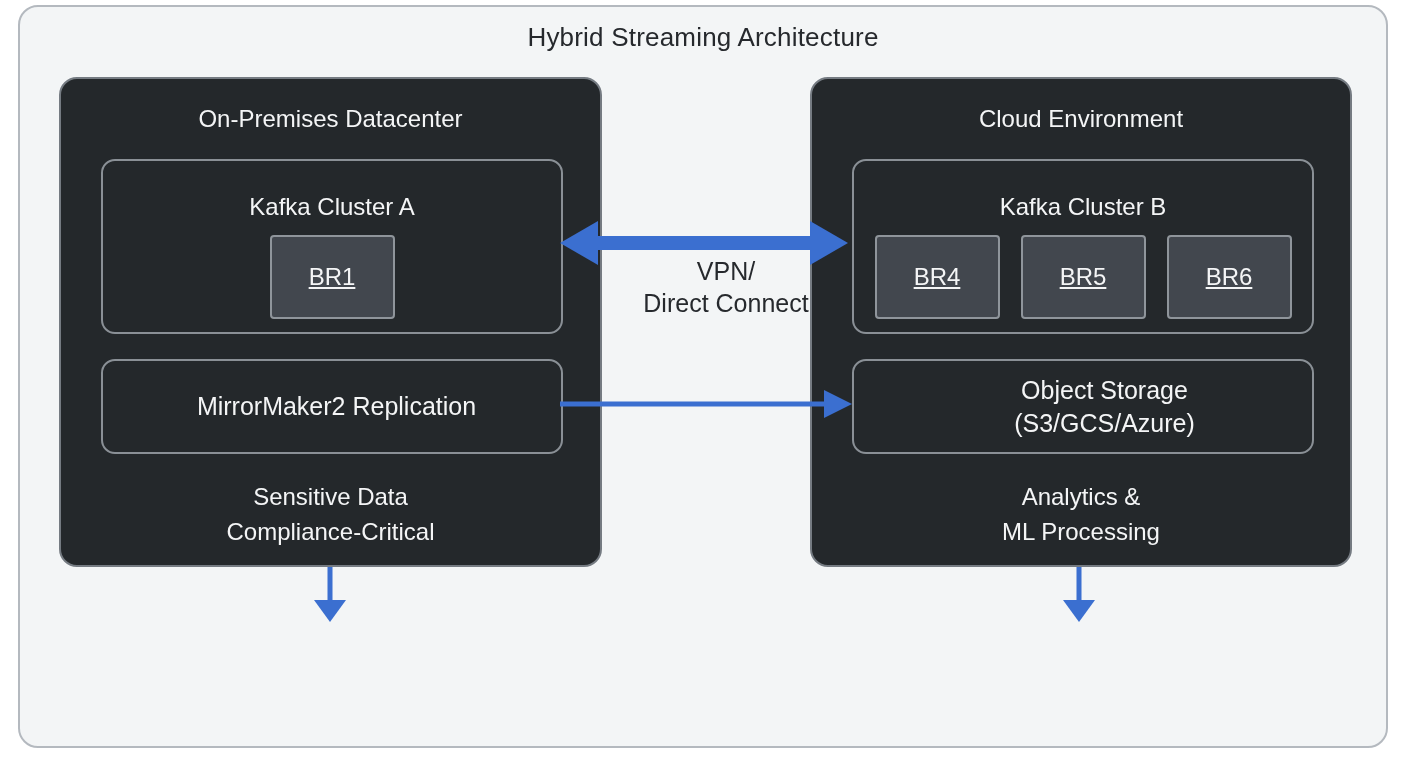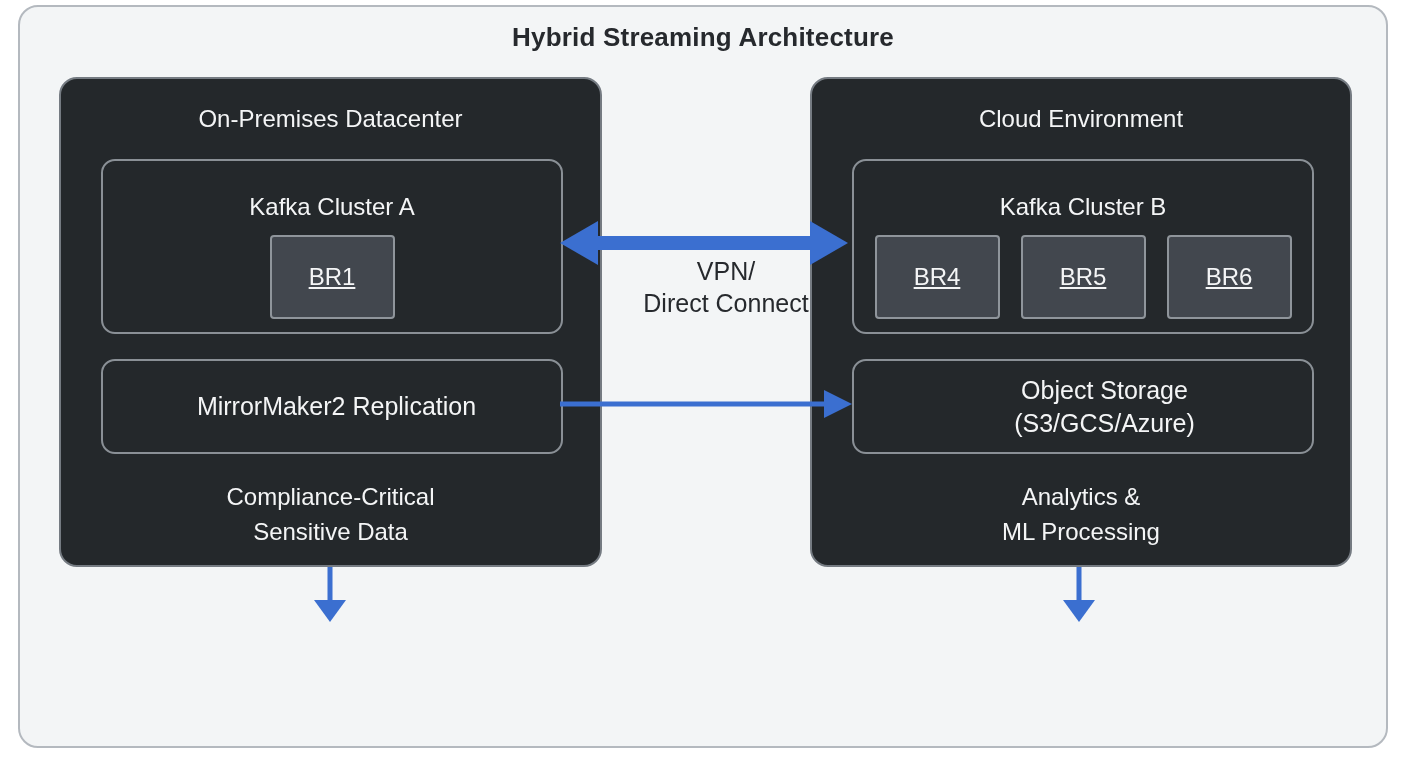--- a/index.html
+++ b/index.html
@@ -23,21 +23,21 @@
   .frame{
     position:absolute;left:18px;top:5px;width:1370px;height:743px;
     background:var(--frame-bg);
     border:2px solid var(--frame-border);
     border-radius:20px;
   }
 
   .title{
     position:absolute;left:0;right:0;top:15px;
     text-align:center;
-    font-size:26px;font-weight:bold;color:var(--text-dark);
+    font-size:26px;font-weight:normal;color:var(--text-dark);
     letter-spacing:.2px;
   }
 
   .panel{
     position:absolute;top:70px;height:490px;
     background:var(--panel-bg);
     border:2px solid var(--panel-border);
     border-radius:18px;
     color:var(--text-light);
   }
@@ -120,22 +120,22 @@
       <div class="inner-box cluster">
         <div class="inner-title">Kafka Cluster A</div>
         <div class="brokers">
           <div class="broker">BR1</div>
         </div>
       </div>
 
       <div class="inner-box repl">MirrorMaker2 Replication</div>
 
       <div class="note">
+        <div>Sensitive Data</div>
         <div>Compliance-Critical</div>
-        <div>Sensitive Data</div>
       </div>
     </section>
 
     <section class="panel panel-right">
       <div class="panel-title">Cloud Environment</div>
 
       <div class="inner-box cluster">
         <div class="inner-title">Kafka Cluster B</div>
         <div class="brokers">
           <div class="broker">BR4</div>

